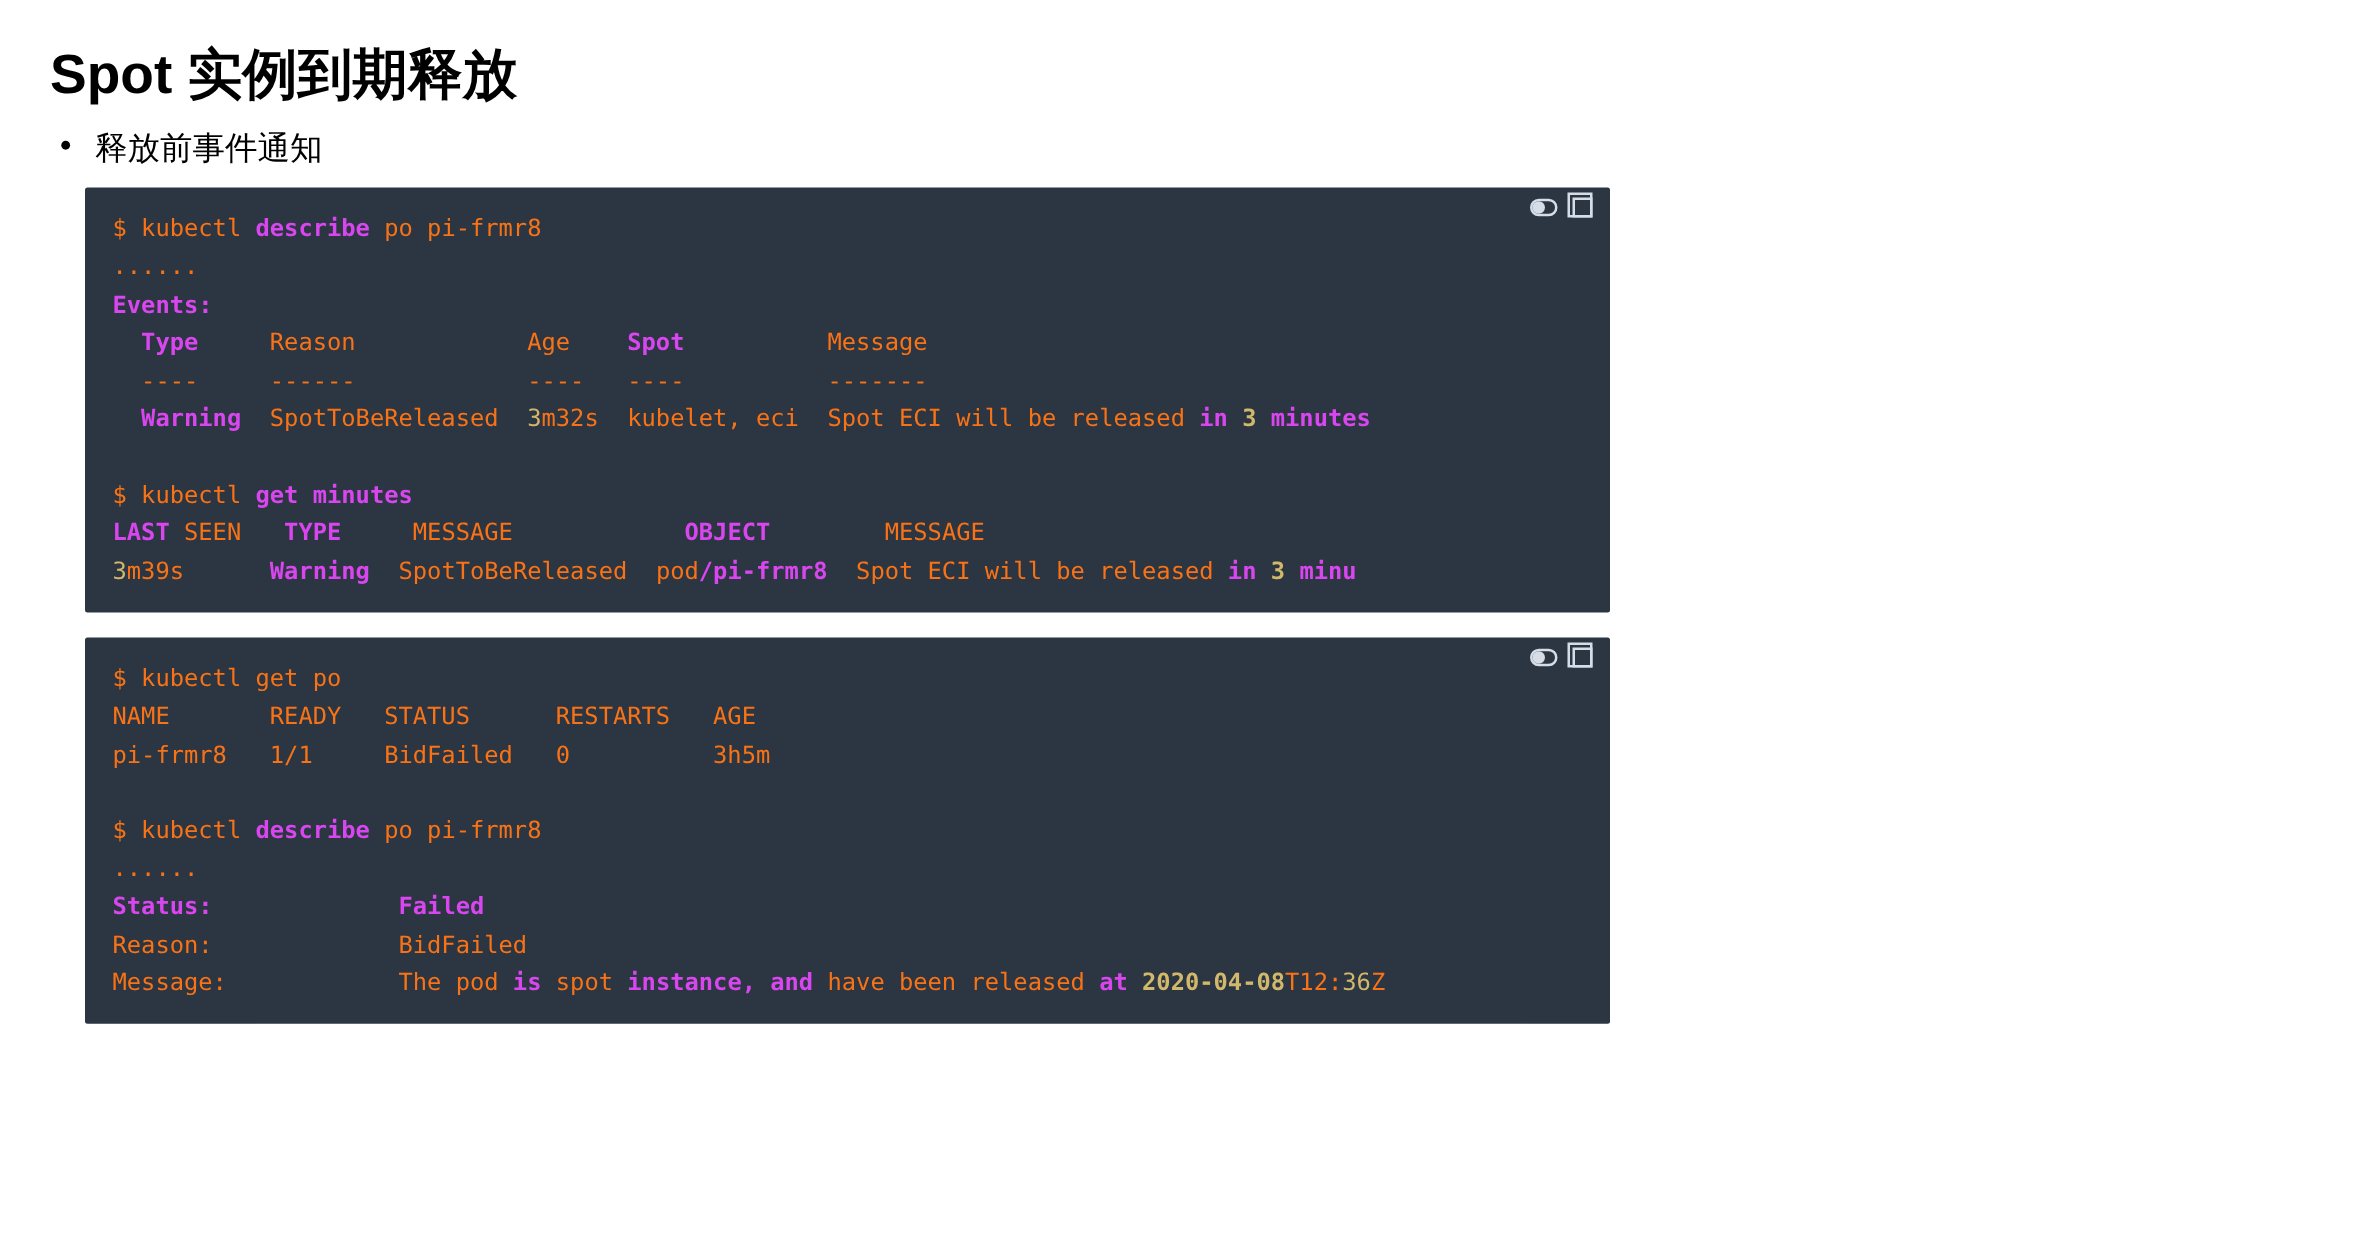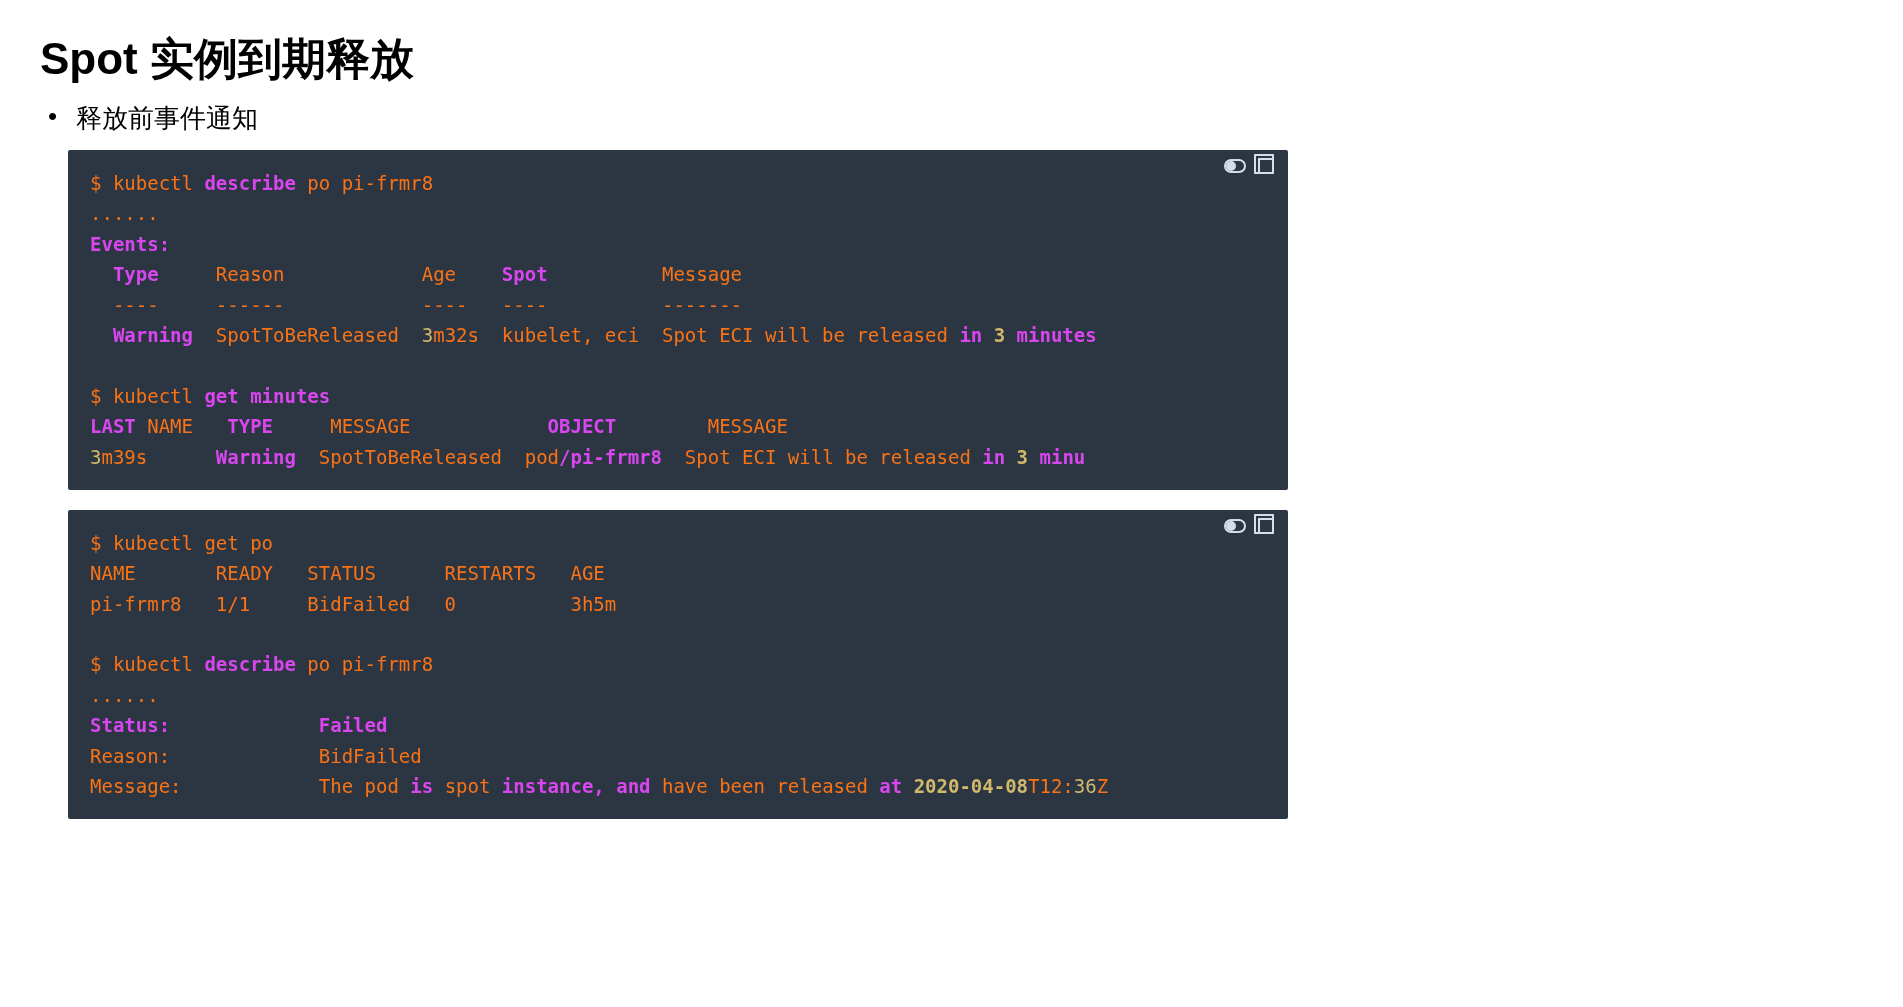--- a/index.html
+++ b/index.html
@@ -36,21 +36,21 @@
         <span class="icon-copy"></span>
       </div>
 <pre><span class="c-dim">$ kubectl </span><span class="c-cyan">describe</span><span class="c-dim"> po pi-frmr8</span>
 <span class="c-dim">......</span>
 <span class="c-cyan">Events:</span>
 <span class="c-cyan">  Type</span><span class="c-dim">     Reason            Age    </span><span class="c-cyan">Spot</span><span class="c-dim">          Message</span>
 <span class="c-dim">  ----     ------            ----   ----          -------</span>
 <span class="c-cyan">  Warning</span><span class="c-dim">  SpotToBeReleased  </span><span class="c-yel">3</span><span class="c-dim">m32s  kubelet, eci  Spot ECI will be released </span><span class="c-cyan">in </span><span class="c-ylb">3 </span><span class="c-cyan">minutes</span>
 <span> </span>
 <span class="c-dim">$ kubectl </span><span class="c-cyan">get minutes</span>
-<span class="c-cyan">LAST</span><span class="c-dim"> NAME   </span><span class="c-cyan">TYPE</span><span class="c-dim">     MESSAGE            </span><span class="c-cyan">OBJECT</span><span class="c-dim">        MESSAGE</span>
+<span class="c-cyan">LAST</span><span class="c-dim"> SEEN   </span><span class="c-cyan">TYPE</span><span class="c-dim">     MESSAGE            </span><span class="c-cyan">OBJECT</span><span class="c-dim">        MESSAGE</span>
 <span class="c-yel">3</span><span class="c-dim">m39s      </span><span class="c-cyan">Warning</span><span class="c-dim">  SpotToBeReleased  pod</span><span class="c-cyan">/pi-frmr8</span><span class="c-dim">  Spot ECI will be released </span><span class="c-cyan">in </span><span class="c-ylb">3 </span><span class="c-cyan">minu</span></pre>
     </div>
 
 
     <div class="codeblk">
       <div class="icons">
         <span class="icon-tgl"></span>
         <span class="icon-copy"></span>
       </div>
 <pre><span class="c-dim">$ kubectl get po</span>

